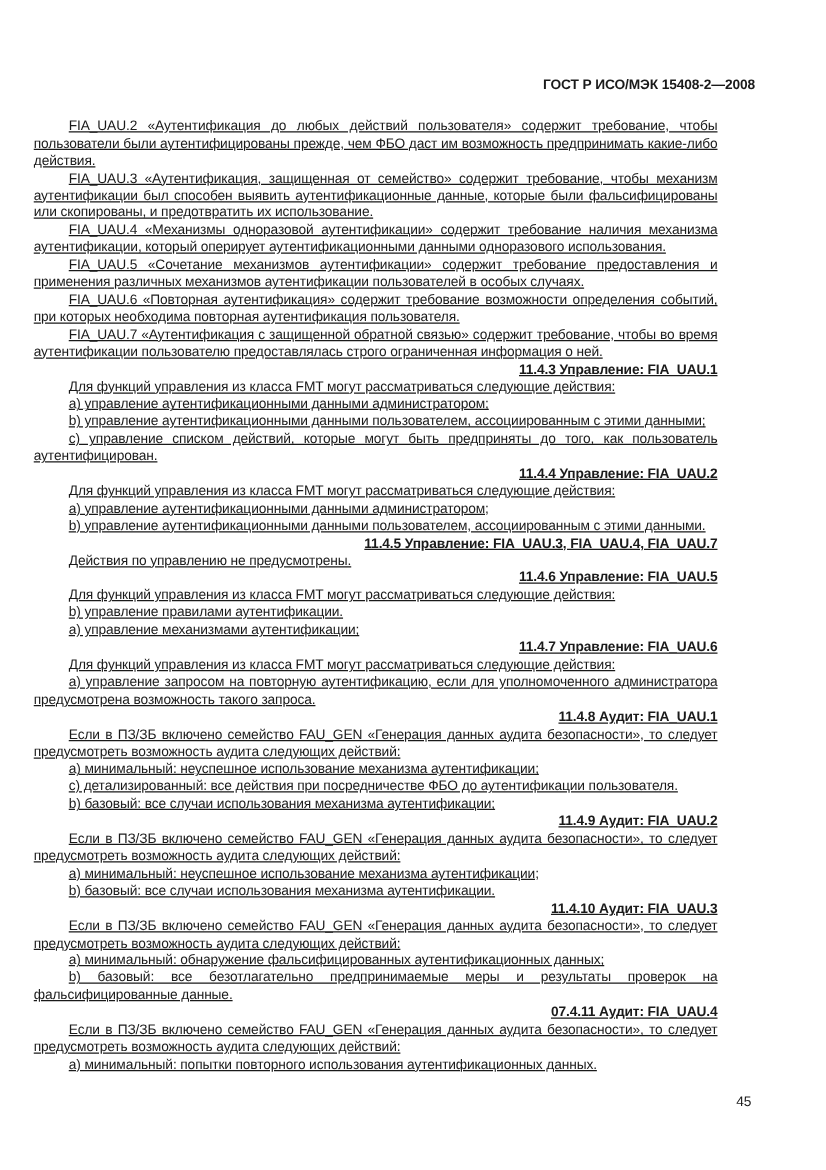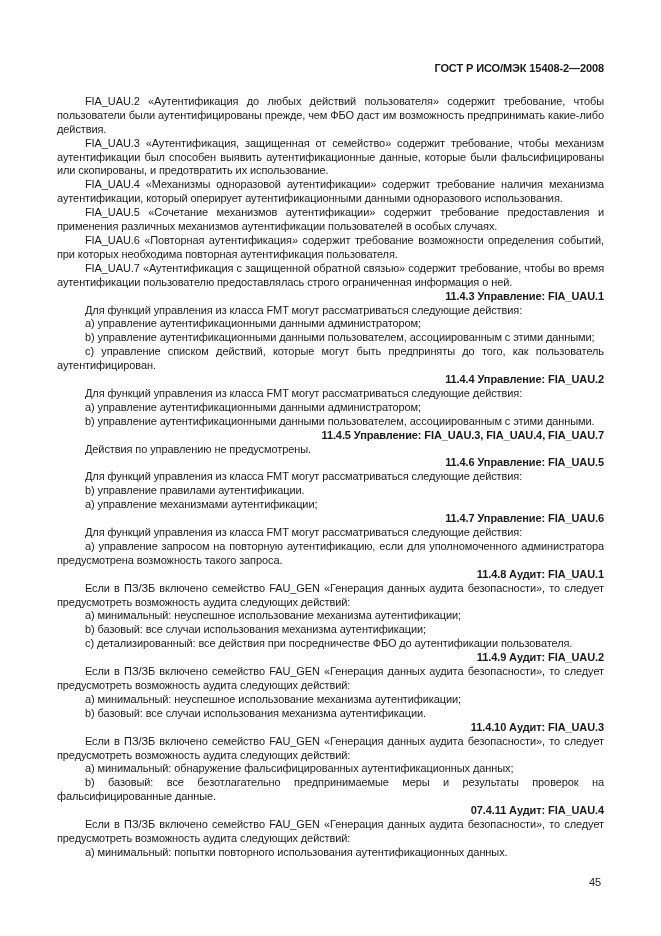--- a/index.html
+++ b/index.html
@@ -6,37 +6,38 @@
     margin: 0;
     padding: 0;
     background: #ffffff;
   }
   .page {
     position: relative;
     width: 661px;
     height: 936px;
     box-sizing: border-box;
     background: #ffffff;
-    padding: 62px 57px 0 57px;
+    padding: 62px 57px 0 27px;
     font-family: "Liberation Sans", sans-serif;
     font-size: 11px;
     line-height: 13.9px;
     letter-spacing: -0.1px;
     color: #1a1a1a;
     overflow: hidden;
   }
   .doc-header {
     text-align: right;
     font-weight: bold;
     font-size: 11px;
     margin-bottom: 19px;
     white-space: nowrap;
   }
   .doc-body {
     width: 547px;
+    text-decoration: underline;
   }
   .para {
     margin: 0;
     text-indent: 28px;
     text-align: justify;
   }
   .para.heading {
     font-weight: bold;
     text-align: right;
   }
@@ -74,22 +75,22 @@
       <p class="para heading">11.4.6 Управление: FIA_UAU.5</p>
       <p class="para body">Для функций управления из класса FMT могут рассматриваться следующие действия:</p>
       <p class="para body">b) управление правилами аутентификации.</p>
       <p class="para body">a) управление механизмами аутентификации;</p>
       <p class="para heading">11.4.7 Управление: FIA_UAU.6</p>
       <p class="para body">Для функций управления из класса FMT могут рассматриваться следующие действия:</p>
       <p class="para body">a) управление запросом на повторную аутентификацию, если для уполномоченного администратора предусмотрена возможность такого запроса.</p>
       <p class="para heading">11.4.8 Аудит: FIA_UAU.1</p>
       <p class="para body">Если в ПЗ/ЗБ включено семейство FAU_GEN «Генерация данных аудита безопасности», то следует предусмотреть возможность аудита следующих действий:</p>
       <p class="para body">a) минимальный: неуспешное использование механизма аутентификации;</p>
+      <p class="para body">c) детализированный: все действия при посредничестве ФБО до аутентификации пользователя.</p>
       <p class="para body">b) базовый: все случаи использования механизма аутентификации;</p>
-      <p class="para body">c) детализированный: все действия при посредничестве ФБО до аутентификации пользователя.</p>
       <p class="para heading">11.4.9 Аудит: FIA_UAU.2</p>
       <p class="para body">Если в ПЗ/ЗБ включено семейство FAU_GEN «Генерация данных аудита безопасности», то следует предусмотреть возможность аудита следующих действий:</p>
       <p class="para body">a) минимальный: неуспешное использование механизма аутентификации;</p>
       <p class="para body">b) базовый: все случаи использования механизма аутентификации.</p>
       <p class="para heading">11.4.10 Аудит: FIA_UAU.3</p>
       <p class="para body">Если в ПЗ/ЗБ включено семейство FAU_GEN «Генерация данных аудита безопасности», то следует предусмотреть возможность аудита следующих действий:</p>
       <p class="para body">a) минимальный: обнаружение фальсифицированных аутентификационных данных;</p>
       <p class="para body">b) базовый: все безотлагательно предпринимаемые меры и результаты проверок на фальсифицированные данные.</p>
       <p class="para heading">07.4.11 Аудит: FIA_UAU.4</p>
       <p class="para body">Если в ПЗ/ЗБ включено семейство FAU_GEN «Генерация данных аудита безопасности», то следует предусмотреть возможность аудита следующих действий:</p>

